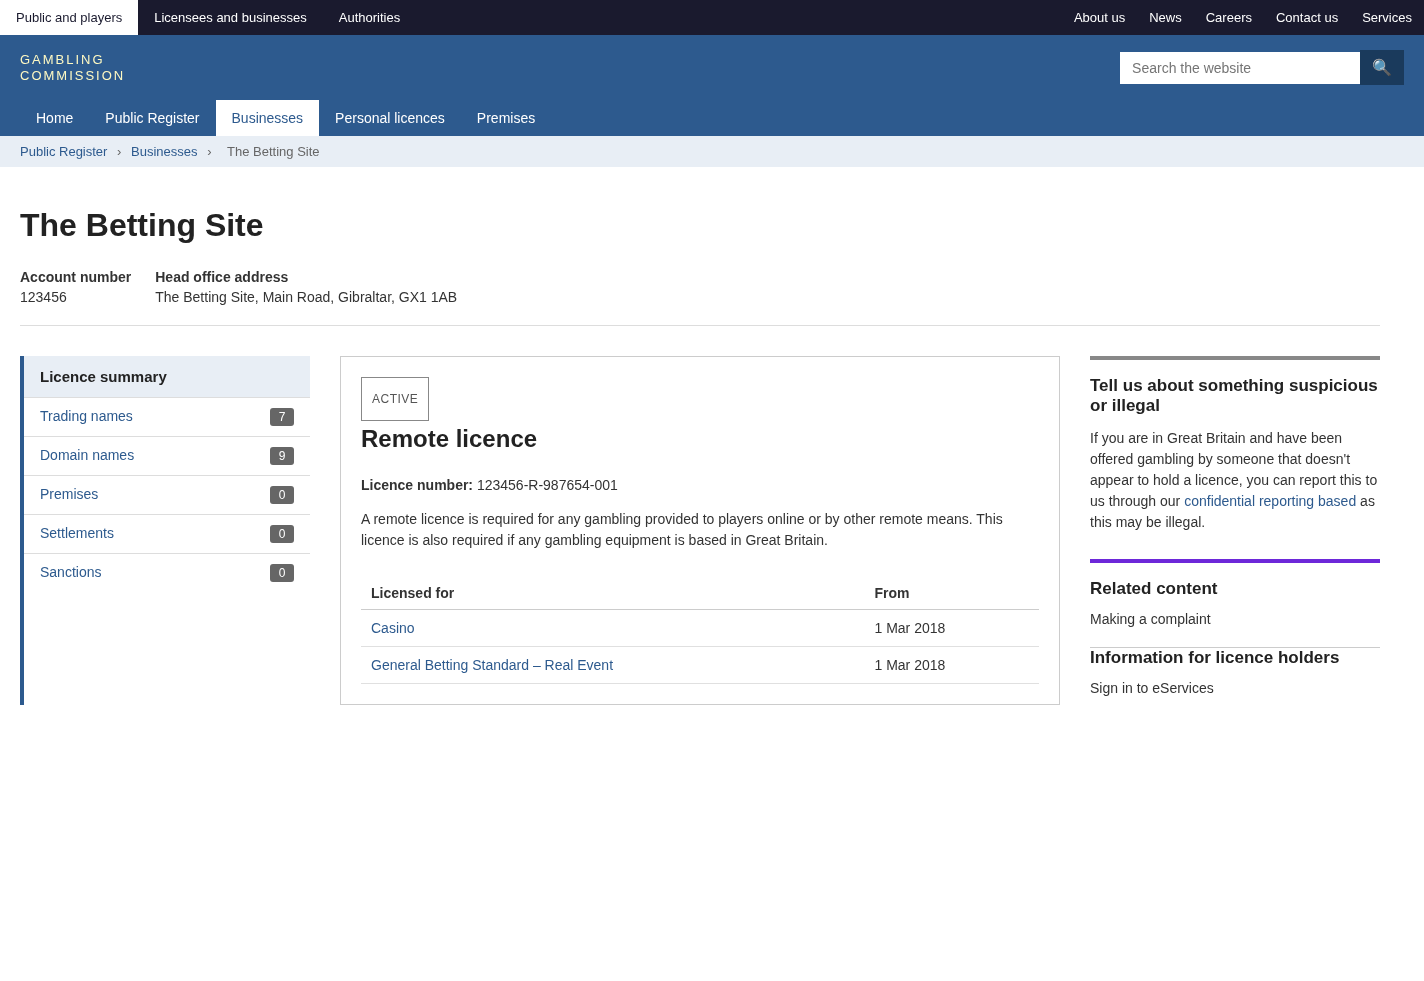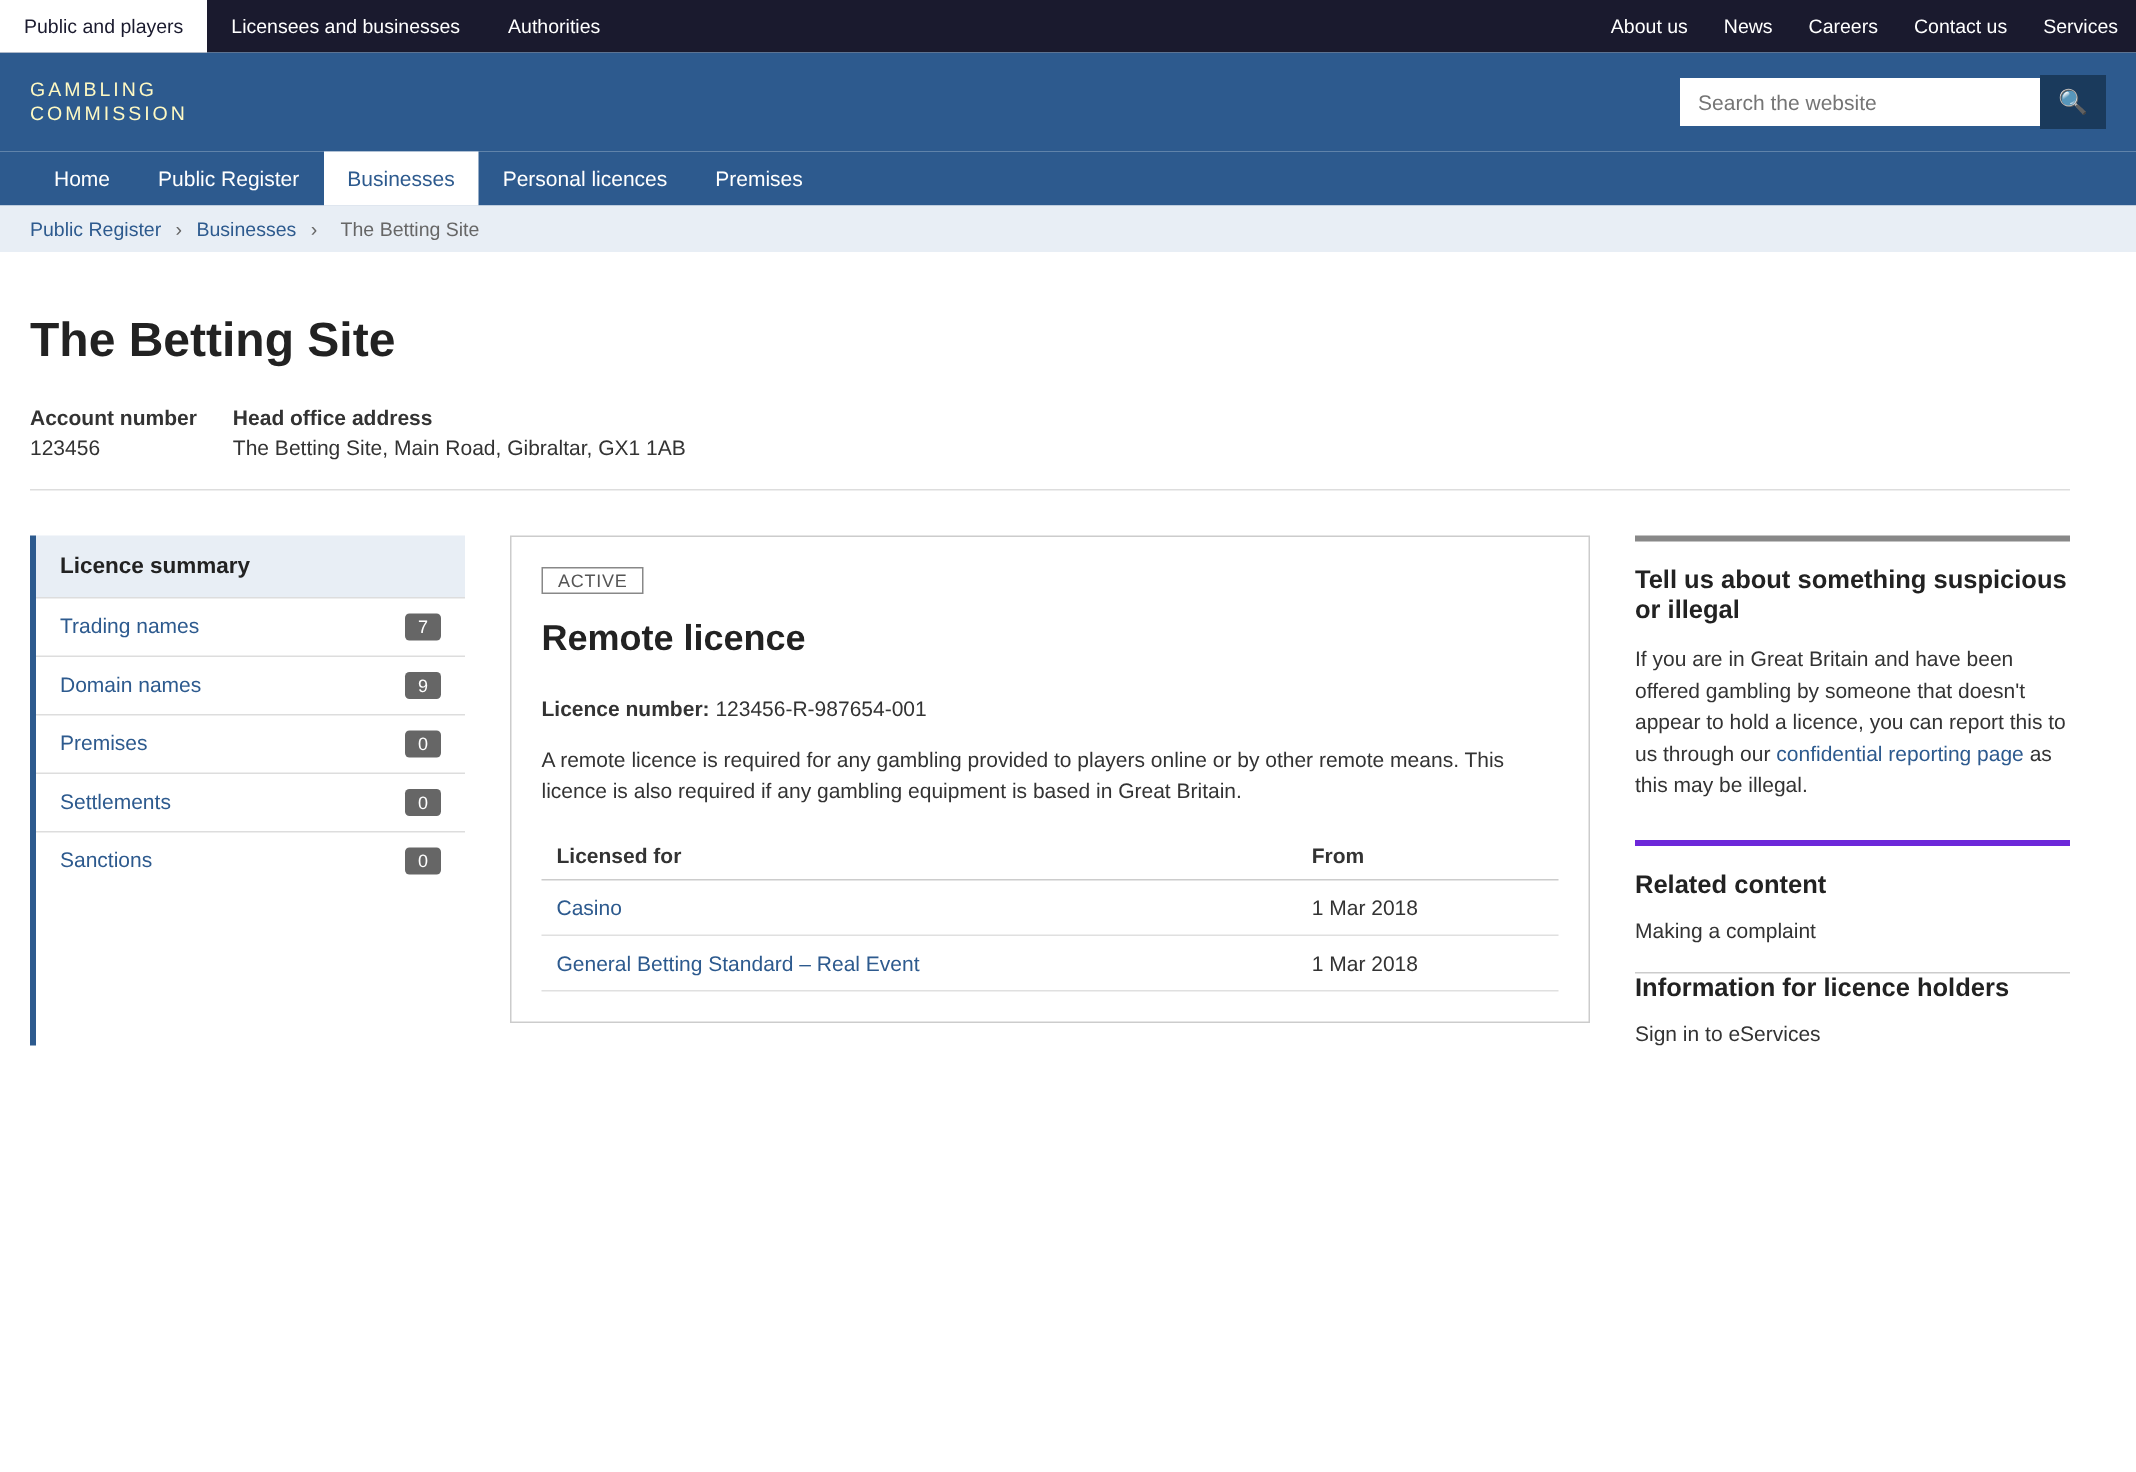--- a/index.html
+++ b/index.html
@@ -173,42 +173,42 @@
     .licence-section {
       flex: 1;
     }
     .licence-card {
       border: 1px solid #ccc;
       padding: 20px;
     }
     .status-badge {
       display: inline-block;
       border: 1px solid #888;
-      padding: 1px 10px;
+      padding: 14px 10px;
       font-size: 12px;
       color: #555;
-      margin-bottom: 16px;
+      margin-bottom: 4px;
       text-transform: uppercase;
       letter-spacing: 0.5px;
     }
     .licence-title {
       font-size: 24px;
       font-weight: bold;
       margin-bottom: 24px;
       color: #222;
     }
     .licence-number {
       margin-bottom: 16px;
       font-size: 14px;
     }
     .licence-number strong { font-weight: bold; }
     .licence-desc {
       font-size: 14px;
       line-height: 1.5;
-      margin-bottom: 16px;
+      margin-bottom: 26px;
       color: #333;
     }
     .licence-table {
       width: 100%;
       border-collapse: collapse;
     }
     .licence-table th {
       text-align: left;
       padding: 8px 10px;
       font-weight: bold;
@@ -384,21 +384,21 @@
             </tbody>
         </table>
       </div>
     </div>
 
     <div class="right-sidebar">
       <div class="right-sidebar-box">
         <h3>Tell us about something suspicious or illegal</h3>
         <p>
           <span>If you are in Great Britain and have been offered gambling by someone that doesn't appear to hold a licence, you can report this to us through our</span>
-          <a>confidential reporting page</a>
+          <a>confidential reporting based</a>
           <span>as this may be illegal.</span>
         </p>
       </div>
       <div class="related-content">
         <h3>Related content</h3>
         <a>Making a complaint</a>
       </div>
       <div class="info-holders">
         <h3>Information for licence holders</h3>
         <a>Sign in to eServices</a>

